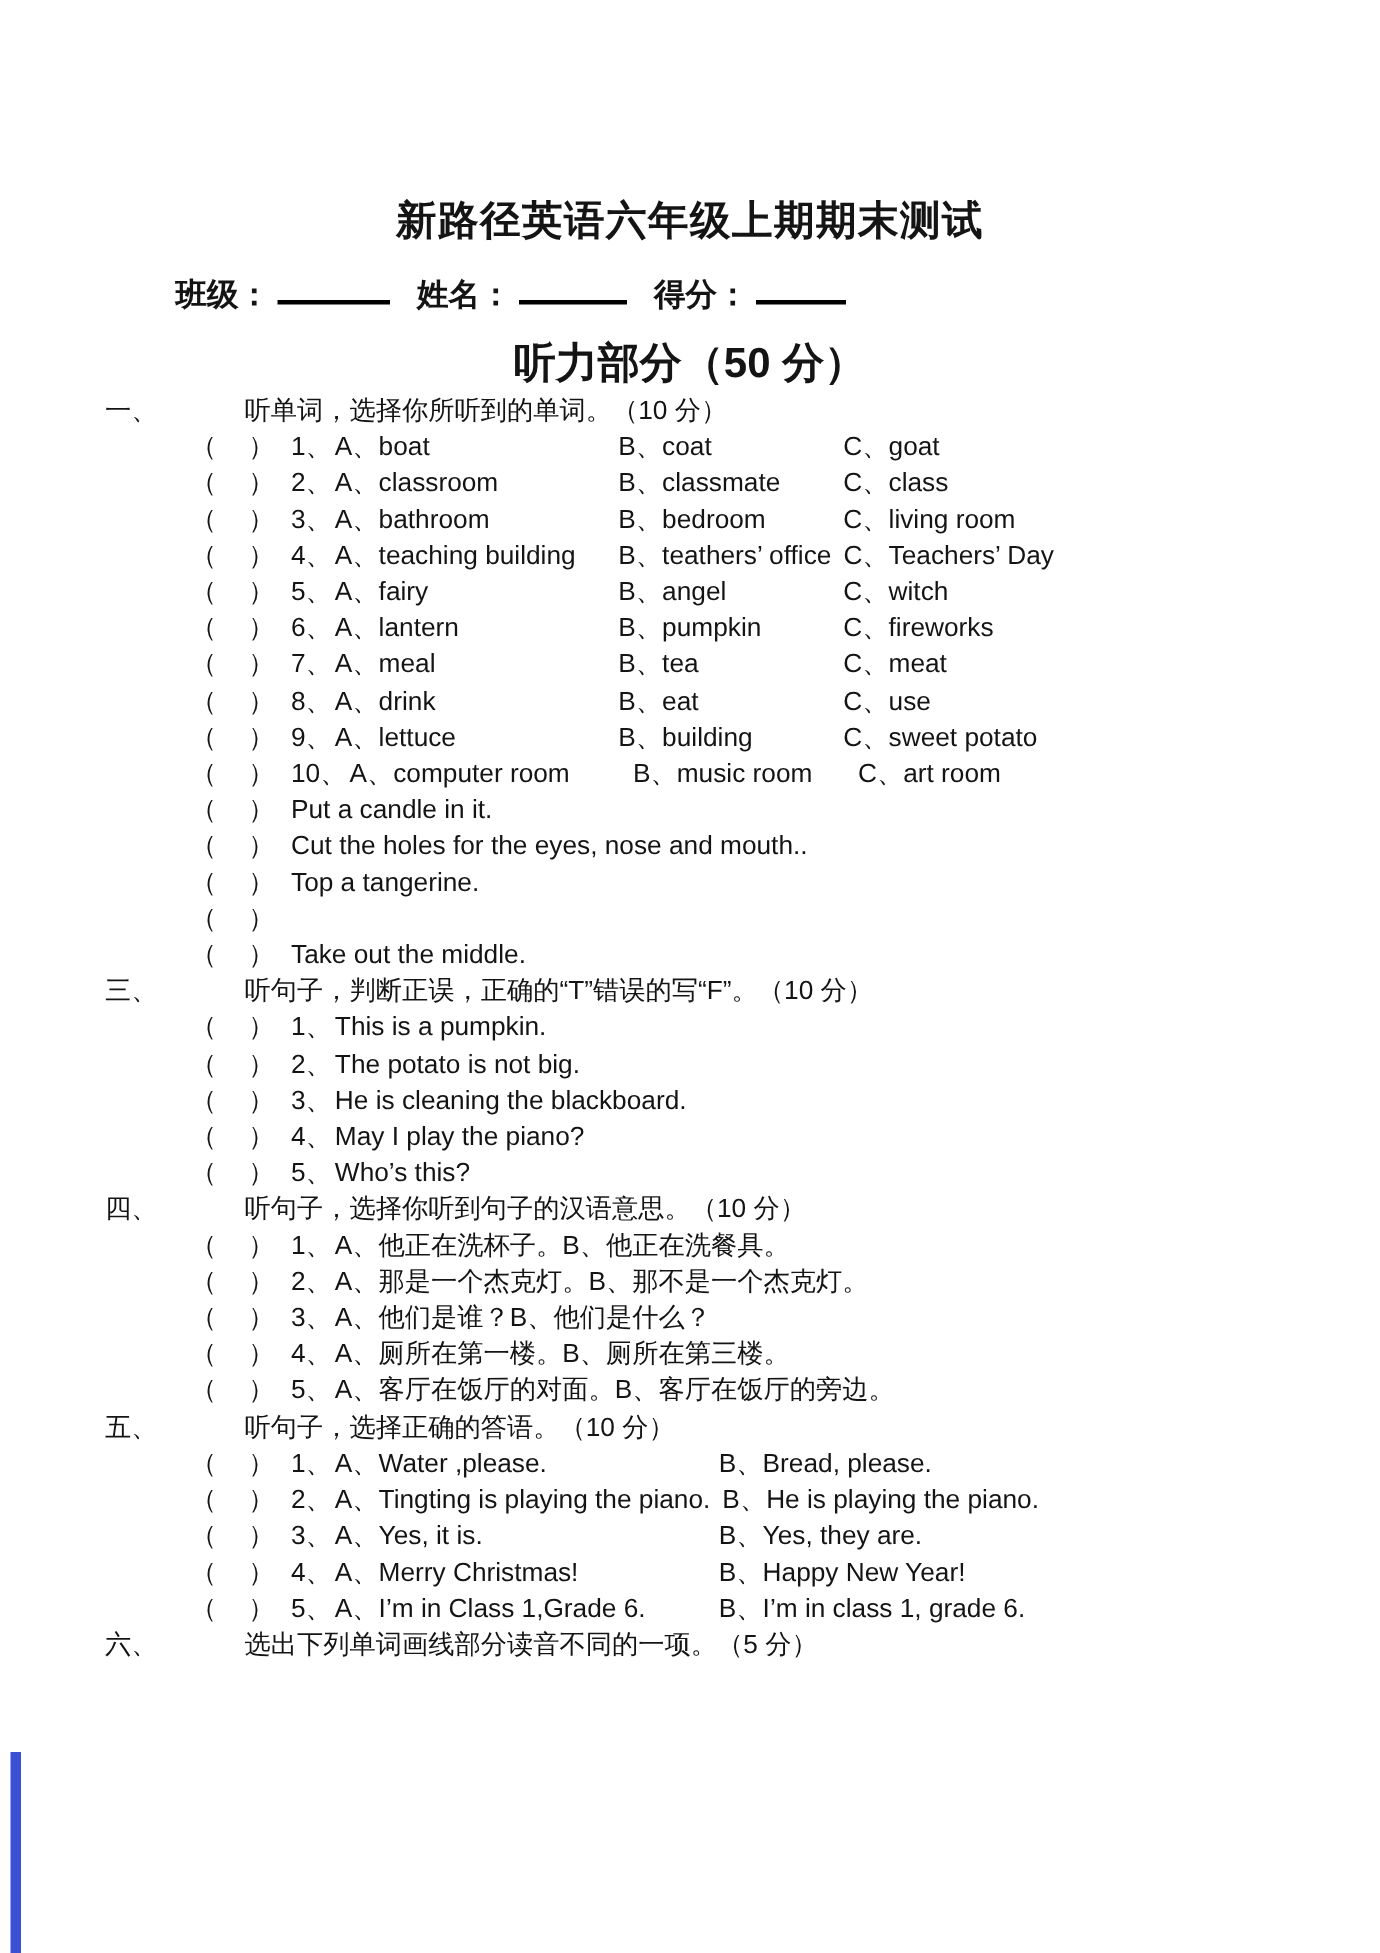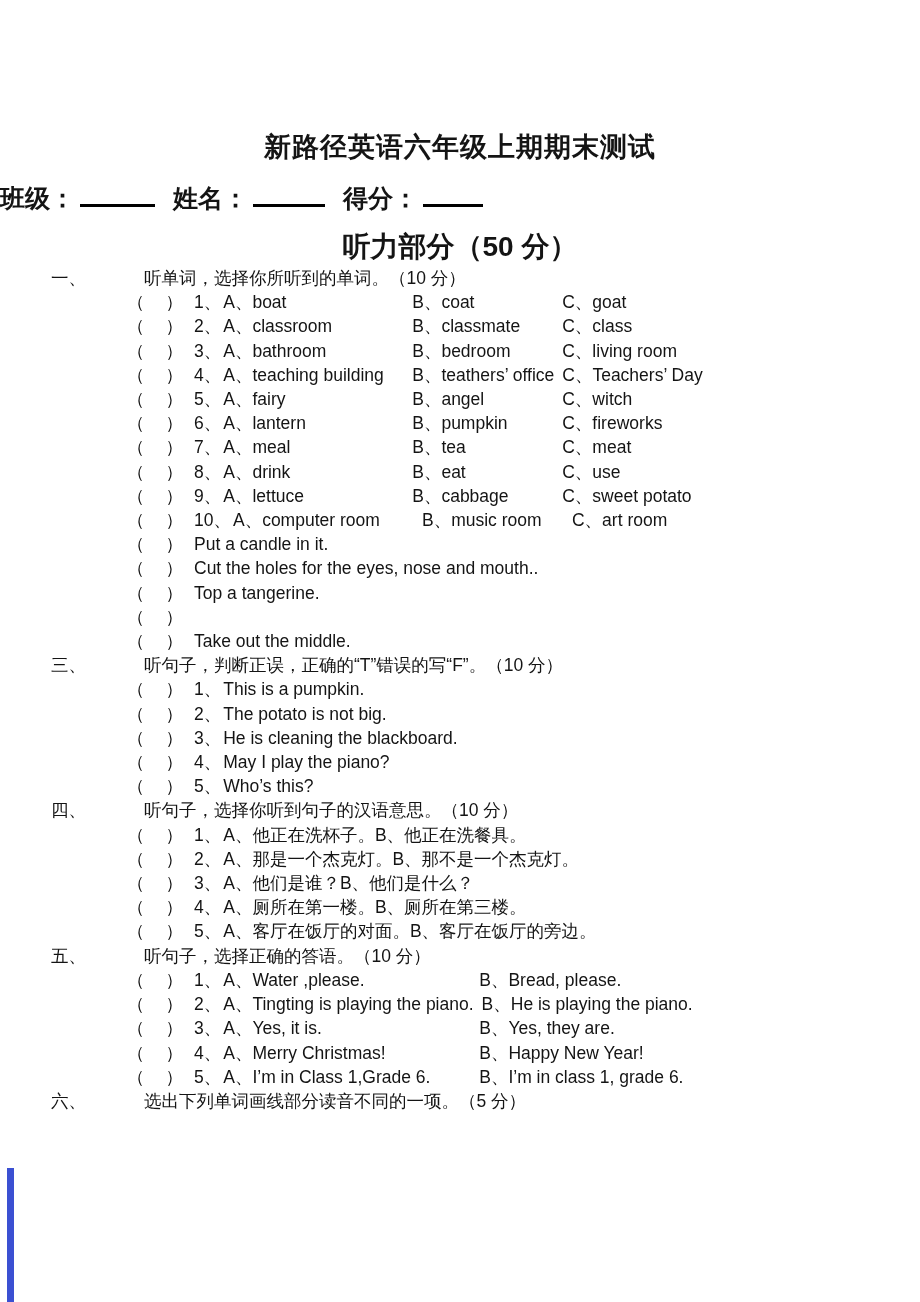--- a/index.html
+++ b/index.html
@@ -8,36 +8,36 @@
     background:#ffffff;color:#141414;
     font-family:"Liberation Sans","DejaVu Sans",sans-serif;
     position:relative;overflow:hidden;
   }
   .page{position:absolute;inset:0;}
   .title{
     margin:17px;padding-top:112px;
     text-align:center;font-size:27px;font-weight:700;letter-spacing:1px;
   }
   .info-line{
-    margin-top:11px;
-    font-size:25px;font-weight:700;
+    margin-top:11px;padding-left:117px;
+    font-size:21px;font-weight:700;
   }
   .info-field{white-space:nowrap;}
   .blank{
     display:inline-block;border-bottom:3px solid #000;
     height:16px;vertical-align:baseline;margin-left:5px;margin-right:18px;
   }
   .blank.b1{width:75px}.blank.b2{width:72px}.blank.b3{width:60px}
   .center-heading{
     margin-top:13px;text-align:center;
     font-size:28px;font-weight:700;
   }
   .center-heading.written{margin-top:12px;margin-bottom:5px;}
   .sec-header{
-    padding-left:51px;font-size:17.5px;line-height:24.2px;white-space:nowrap;
+    padding-left:70px;font-size:17.5px;line-height:24.2px;white-space:nowrap;
   }
   .sec-num{display:inline-block;width:93px;}
   .q-row{
     padding-left:127px;font-size:17.5px;line-height:24.2px;white-space:nowrap;
   }
   .bracket{
     display:inline-flex;justify-content:space-between;
     width:56px;margin-right:11px;
   }
   .q-label{padding-right:2px;}
@@ -92,21 +92,21 @@
           <span>（</span>
           <span>）</span>
         </span><span class="q-label">7、</span><span class="opt opt3 c0">A、meal</span><span class="opt opt3 c1">B、tea</span><span class="opt opt3 c2">C、meat</span></div>
       <div class="q-row"><span class="bracket">
           <span>（</span>
           <span>）</span>
         </span><span class="q-label">8、</span><span class="opt opt3 c0">A、drink</span><span class="opt opt3 c1">B、eat</span><span class="opt opt3 c2">C、use</span></div>
       <div class="q-row"><span class="bracket">
           <span>（</span>
           <span>）</span>
-        </span><span class="q-label">9、</span><span class="opt opt3 c0">A、lettuce</span><span class="opt opt3 c1">B、cabbage</span><span class="opt opt3 c2">C、sweet potato</span></div>
+        </span><span class="q-label">9、</span><span class="opt opt3 c0">A、lettuce</span><span class="opt opt3 c1">B、building</span><span class="opt opt3 c2">C、sweet potato</span></div>
       <div class="q-row"><span class="bracket">
           <span>（</span>
           <span>）</span>
         </span><span class="q-label">10、</span><span class="opt opt3 c0">A、computer room</span><span class="opt opt3 c1">B、music room</span><span class="opt opt3 c2">C、art room</span></div>
       <div class="q-row"><span class="bracket">
           <span>（</span>
           <span>）</span>
         </span><span class="q-text">Put a candle in it.</span></div>
       <div class="q-row"><span class="bracket">
           <span>（</span>

